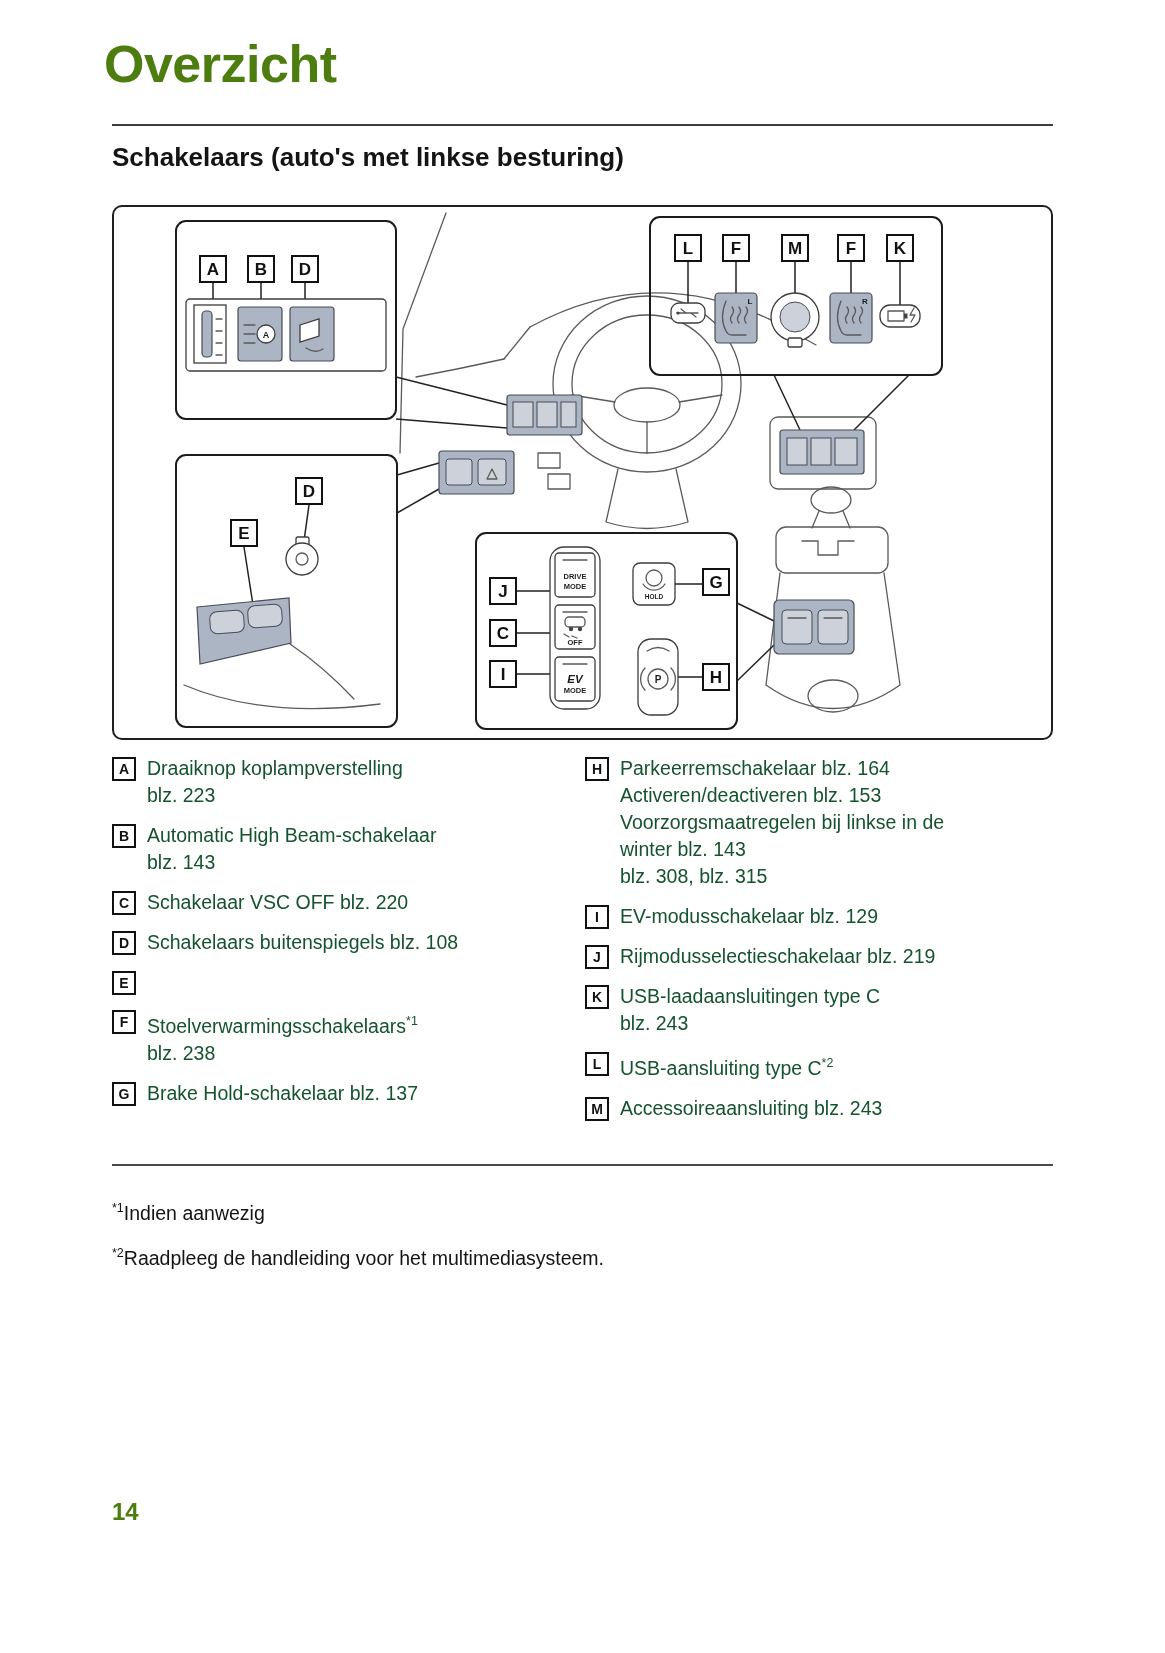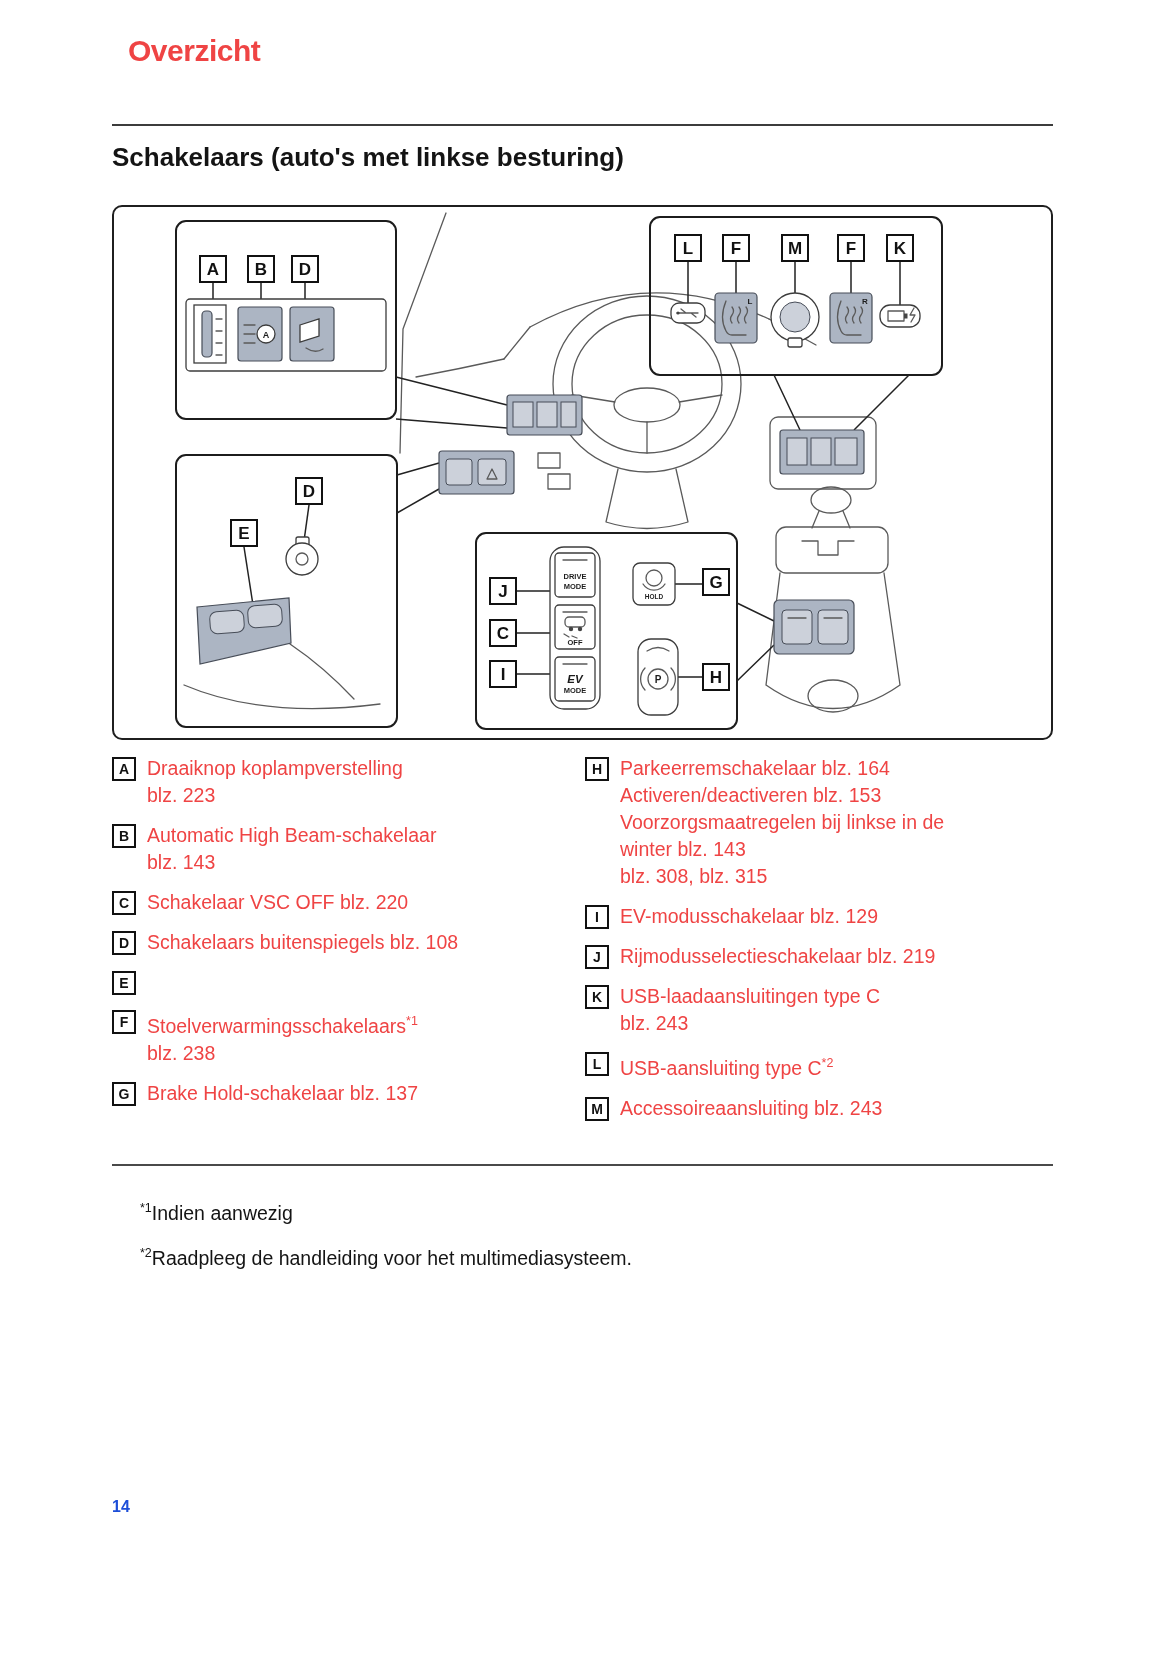--- a/index.html
+++ b/index.html
@@ -2,22 +2,22 @@
 <html style="--shade: #acb5c3; --shade2: #ccd1da;"><head>
 <meta charset="utf-8">
 <style>
   :root{ --shade:#acb5c3; --shade2:#ccd1da; --ink:#1a1a1a; }
   html,body{margin:0;padding:0;}
   body{
     width:1165px;height:1653px;position:relative;background:#ffffff;
     font-family:"Liberation Sans", sans-serif;color:#111;overflow:hidden;
   }
   .page-title{
-    position:absolute;left:128px;top:34px;margin:0;
-    font-size:30px;font-weight:bold;letter-spacing:-0.5px;color:#ef4444;
+    position:absolute;left:104px;top:34px;margin:0;
+    font-size:52px;font-weight:bold;letter-spacing:-0.5px;color:#4d7c0f;
   }
   .rule{position:absolute;background:#3c3c3c;}
   .rule-top{left:112px;top:124px;width:941px;height:2px;}
   .rule-mid{left:112px;top:1164px;width:941px;height:1.5px;background:#4a4a4a;}
   .section-subtitle{
     position:absolute;left:112px;top:142px;margin:0;
     font-size:26px;font-weight:bold;color:#141414;
   }
   .diagram{
     position:absolute;left:112px;top:205px;width:941px;height:535px;
@@ -48,25 +48,25 @@
   
   .legend-col{position:absolute;top:755px;}
   .legend-left{left:112px;width:462px;}
   .legend-right{left:585px;width:470px;}
   .legend-item{display:flex;gap:11px;margin-bottom:13px;}
   .keybox{
     flex:0 0 auto;width:24px;height:24px;box-sizing:border-box;
     border:2px solid #111;display:flex;align-items:center;justify-content:center;
     font-size:14px;font-weight:bold;margin-top:2px;background:#fff;
   }
-  .legend-text{font-size:19.5px;line-height:27px;color:#ef4444;}
+  .legend-text{font-size:19.5px;line-height:27px;color:#14532d;}
   .legend-text sup, .footnote sup{font-size:12.5px;}
   .footnotes{position:absolute;left:112px;top:1196px;font-size:19.5px;line-height:25px;color:#141414;}
-  .footnote{margin-bottom:15px;margin-left:28px;}
-  .pagenum{position:absolute;left:112px;top:1498px;font-size:16px;font-weight:bold;color:#1d4ed8;}
+  .footnote{margin-bottom:15px;}
+  .pagenum{position:absolute;left:112px;top:1498px;font-size:24px;font-weight:bold;color:#4d7c0f;}
 </style>
 </head>
 <body>
 
 <h1 class="page-title">Overzicht</h1>
 <div class="rule rule-top"></div>
 <h2 class="section-subtitle">Schakelaars (auto's met linkse besturing)</h2>
 
 <div class="diagram">
   <svg width="937" height="531" viewBox="0 0 937 531" xmlns="http://www.w3.org/2000/svg">

